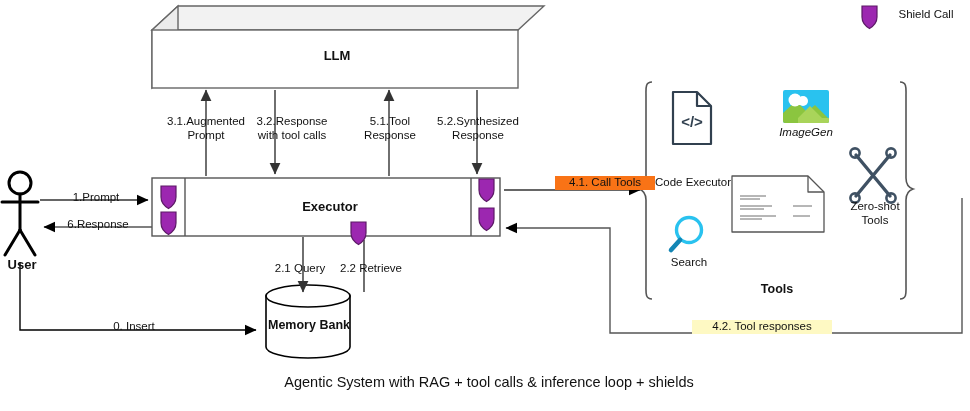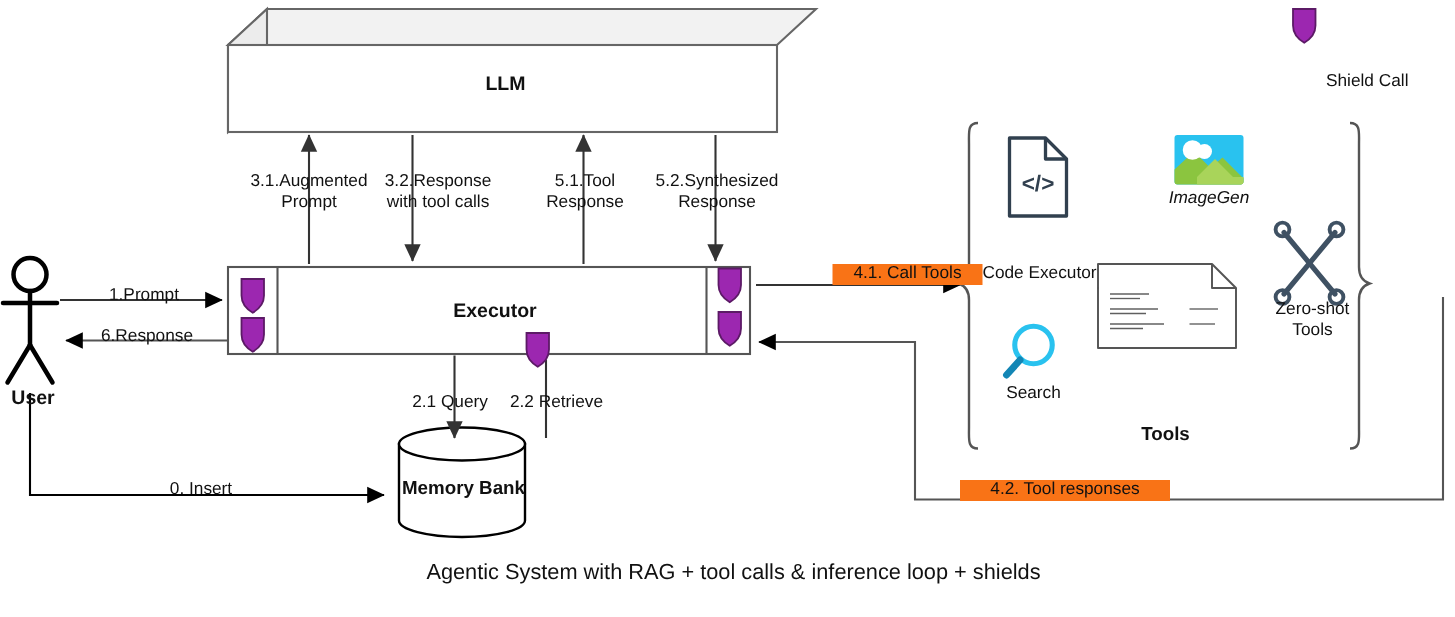--- a/index.html
+++ b/index.html
@@ -146,25 +146,25 @@
 <div class="abs lbl" style="left:424px;top:115px;width:108px;">5.2.Synthesized
 Response</div>
 
 <div class="abs lbl" style="left:62px;top:191px;width:68px;">1.Prompt</div>
 <div class="abs lbl" style="left:58px;top:218px;width:80px;">6.Response</div>
 <div class="abs lbl" style="left:264px;top:262px;width:72px;">2.1 Query</div>
 <div class="abs lbl" style="left:332px;top:262px;width:78px;">2.2 Retrieve</div>
 <div class="abs lbl" style="left:97px;top:320px;width:74px;">0. Insert</div>
 
 <div class="abs lbl" style="left:555px;top:176px;width:100px;background:#f97316;">4.1. Call Tools</div>
-<div class="abs lbl" style="left:640px;top:320px;width:140px;background:#f97316;">4.2. Tool responses</div>
+<div class="abs lbl" style="left:692px;top:320px;width:140px;background:#fef9c3;">4.2. Tool responses</div>
 
 <div class="abs lbl" style="left:648px;top:146px;width:90px;font-size:11.5px;margin-top:30px;">Code Executor</div>
 <div class="abs lbl" style="left:768px;top:126px;width:76px;font-size:11.5px;font-style:italic;">ImageGen</div>
 <div class="abs lbl" style="left:658px;top:256px;width:62px;font-size:11.5px;">Search</div>
 <div class="abs lbl" style="left:838px;top:200px;width:74px;font-size:11.5px;">Zero-shot Tools</div>
 <div class="abs lbl bold" style="left:735px;top:283px;width:84px;font-size:12.5px;">Tools</div>
 
-<div class="abs lbl" style="left:884px;top:8px;width:84px;text-align:left;font-size:11.5px;margin-top:40px;">Shield Call</div>
+<div class="abs lbl" style="left:884px;top:8px;width:84px;text-align:center;font-size:11.5px;">Shield Call</div>
 
 <div class="abs lbl" style="left:4px;top:376px;width:970px;font-size:14.5px;">Agentic System with RAG + tool calls &amp; inference loop + shields</div>
 
 </div>
 
 </body></html>

